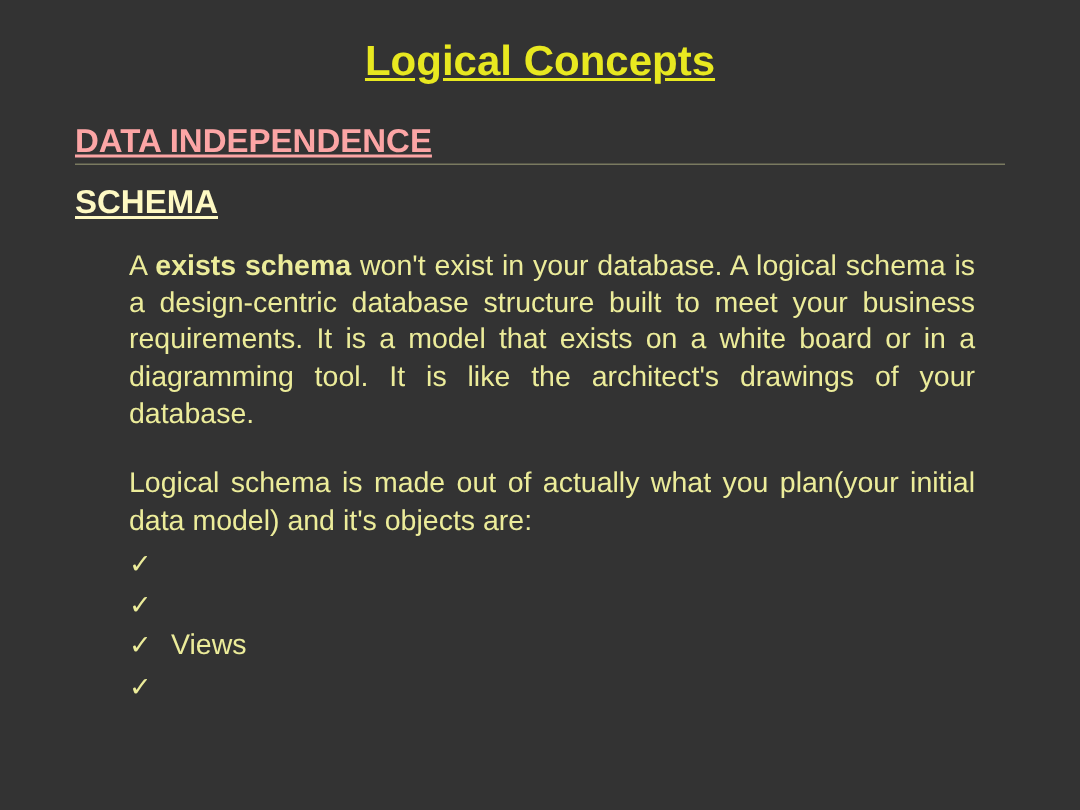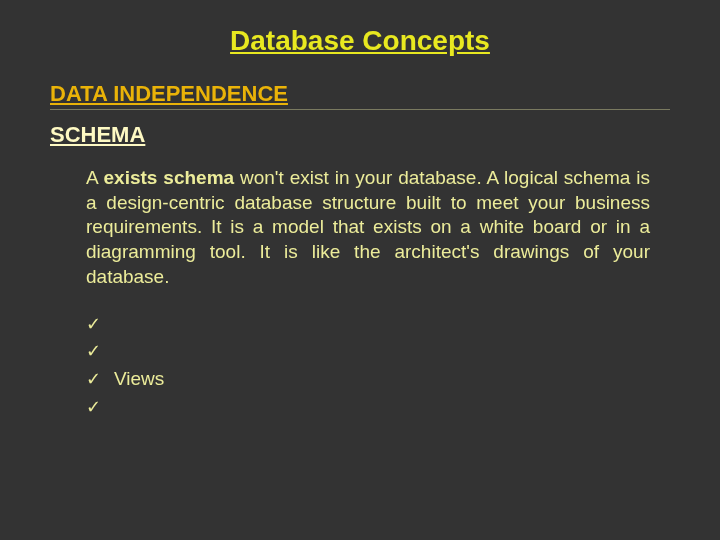--- a/index.html
+++ b/index.html
@@ -20,21 +20,21 @@
   .title {
     color: #e8e820;
     font-size: 28px;
     font-weight: bold;
     text-align: center;
     text-decoration: underline;
     margin-bottom: 24px;
     margin-top: 5px;
   }
   .heading1 {
-    color: #eab308;
+    color: #fca5a5;
     font-size: 22px;
     font-weight: bold;
     text-decoration: underline;
     margin-bottom: 4px;
     border-bottom: 1px solid #7a7a60;
     padding-bottom: 2px;
   }
   .heading2 {
     color: #fef9c3;
     font-size: 22px;
@@ -79,28 +79,29 @@
     display: inline-block;
     width: 28px;
     font-size: 18px;
     flex-shrink: 0;
   }
 </style>
 </head>
 <body>
 
 <div class="slide">
-  <div class="title">Database Concepts</div>
+  <div class="title">Logical Concepts</div>
   <div class="heading1">DATA INDEPENDENCE</div>
   <div class="heading2">SCHEMA</div>
 
   <div class="body-text">
     <span>A </span><span class="bold">exists schema</span><span> won't exist in your database. A logical schema is a design-centric database structure built to meet your business requirements. It is a model that exists on a white board or in a diagramming tool. It is like the architect's drawings of your database.</span>
   </div>
 
+  <div class="intro-text">Logical schema is made out of actually what you plan(your initial data model) and it's objects are:</div>
 
   <div class="list">
     <div class="list-item">
       <span class="check">✓</span>
     </div>
     <div class="list-item">
       <span class="check">✓</span>
     </div>
     <div class="list-item">
       <span class="check">✓</span>

